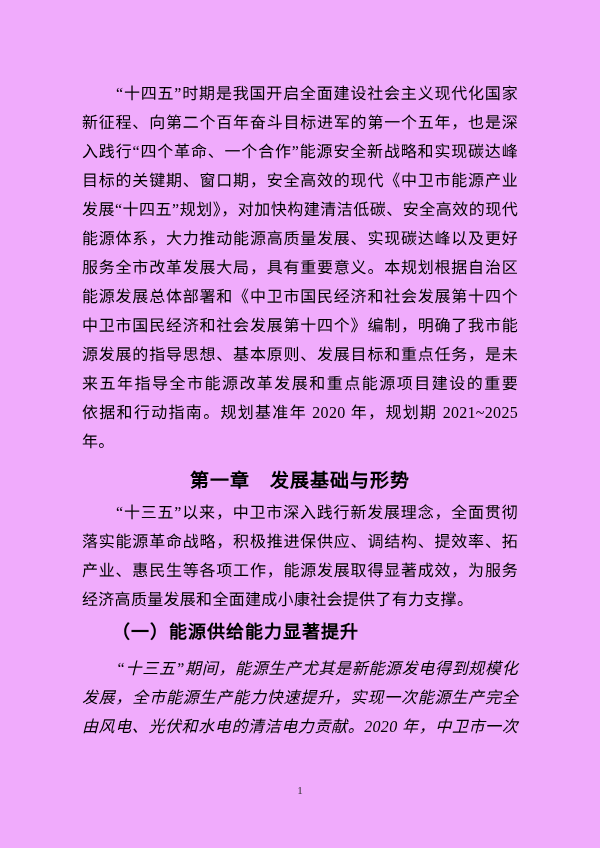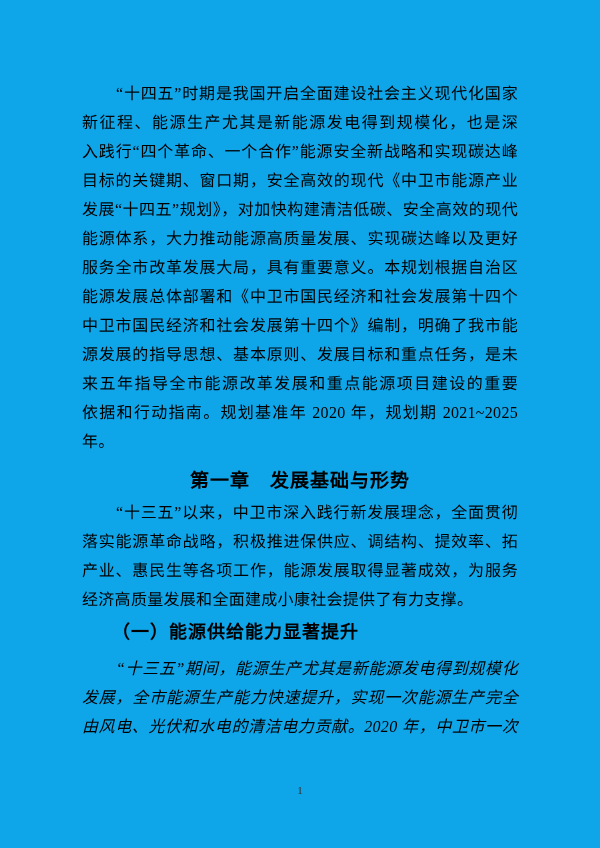--- a/index.html
+++ b/index.html
@@ -10,21 +10,21 @@
   body {
     width: 600px;
     height: 848px;
     color: #000000;
     font-family: "Liberation Serif", "DejaVu Serif", serif;
   }
   .page {
     position: relative;
     width: 600px;
     height: 848px;
-    background: #0ea5e9;
+    background: #f0abfc;
     overflow: hidden;
   }
   .content {
     position: absolute;
     left: 82px;
     top: 79px;
     width: 436px;
   }
   .para {
     font-size: 16px;
@@ -85,21 +85,21 @@
   }
 </style>
 </head>
 <body>
 
 <div class="page">
   <div class="content">
 
     <div class="para">
         <div class="line first">“十四五”时期是我国开启全面建设社会主义现代化国家</div>
-        <div class="line">新征程、能源生产尤其是新能源发电得到规模化，也是深</div>
+        <div class="line">新征程、向第二个百年奋斗目标进军的第一个五年，也是深</div>
         <div class="line">入践行“四个革命、一个合作”能源安全新战略和实现碳达峰</div>
         <div class="line">目标的关键期、窗口期，安全高效的现代《中卫市能源产业</div>
         <div class="line">发展“十四五”规划》，对加快构建清洁低碳、安全高效的现代</div>
         <div class="line">能源体系，大力推动能源高质量发展、实现碳达峰以及更好</div>
         <div class="line">服务全市改革发展大局，具有重要意义。本规划根据自治区</div>
         <div class="line">能源发展总体部署和《中卫市国民经济和社会发展第十四个</div>
         <div class="line">中卫市国民经济和社会发展第十四个》编制，明确了我市能</div>
         <div class="line">源发展的指导思想、基本原则、发展目标和重点任务，是未</div>
         <div class="line">来五年指导全市能源改革发展和重点能源项目建设的重要</div>
         <div class="line">依据和行动指南。规划基准年 2020 年，规划期 2021~2025</div>

